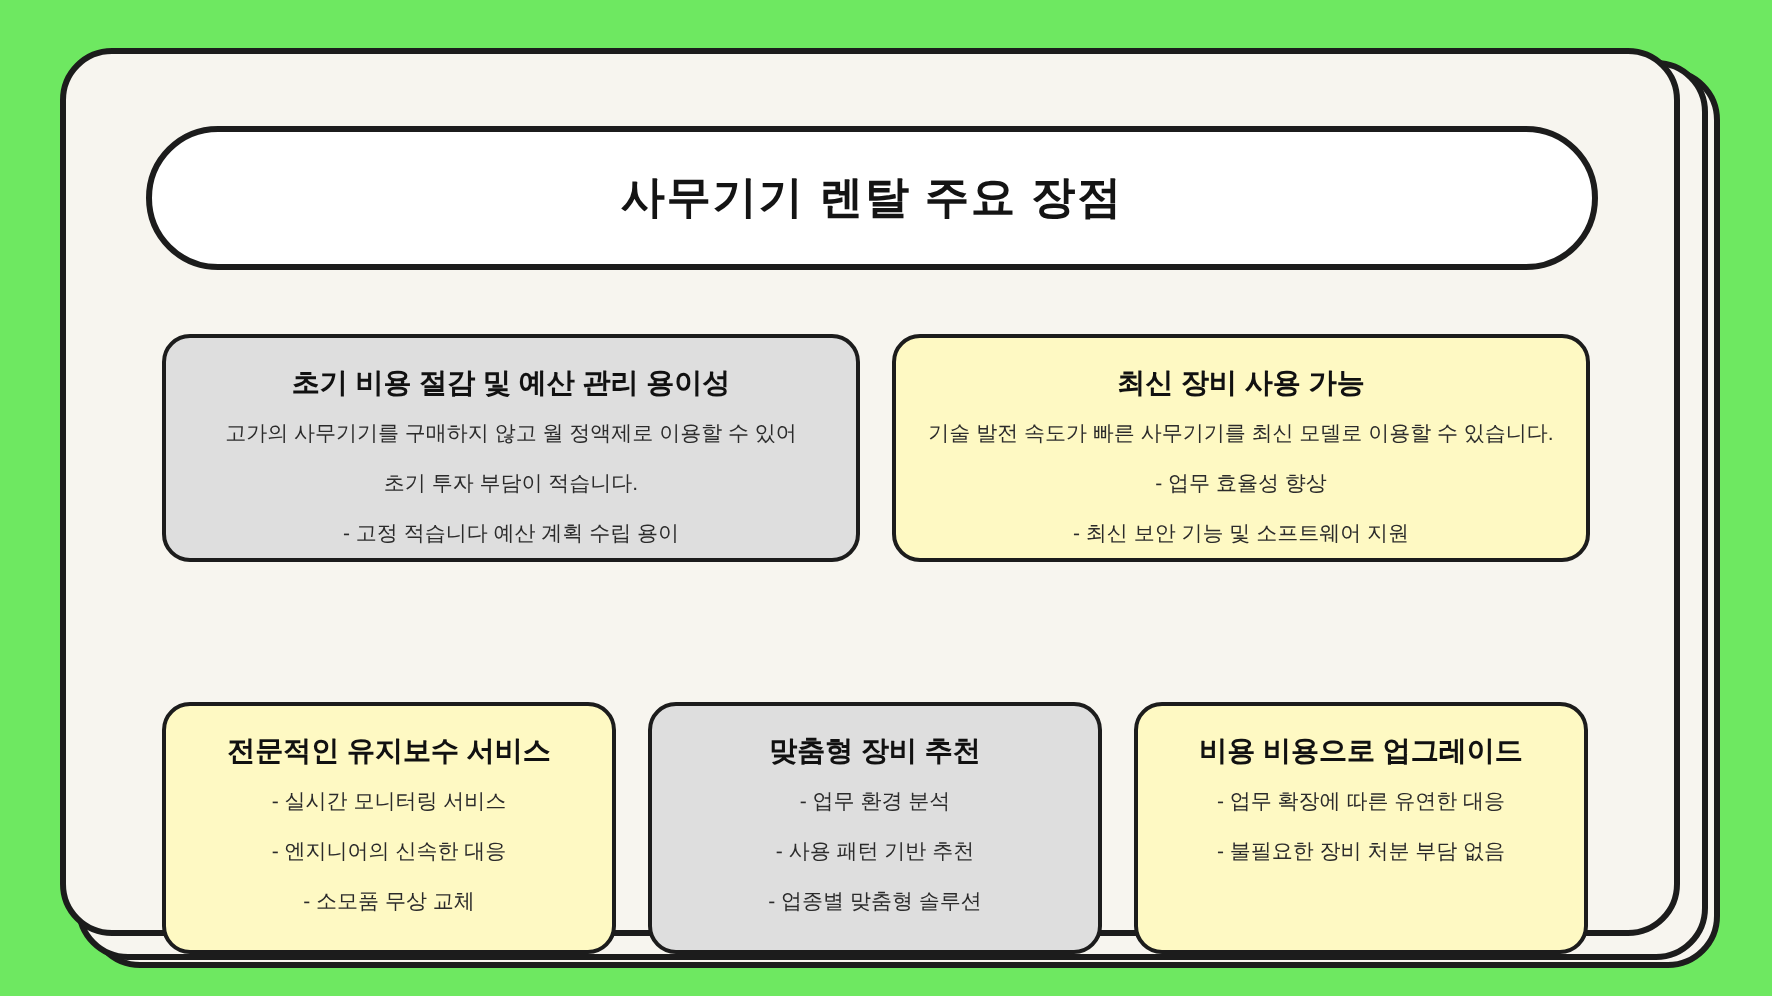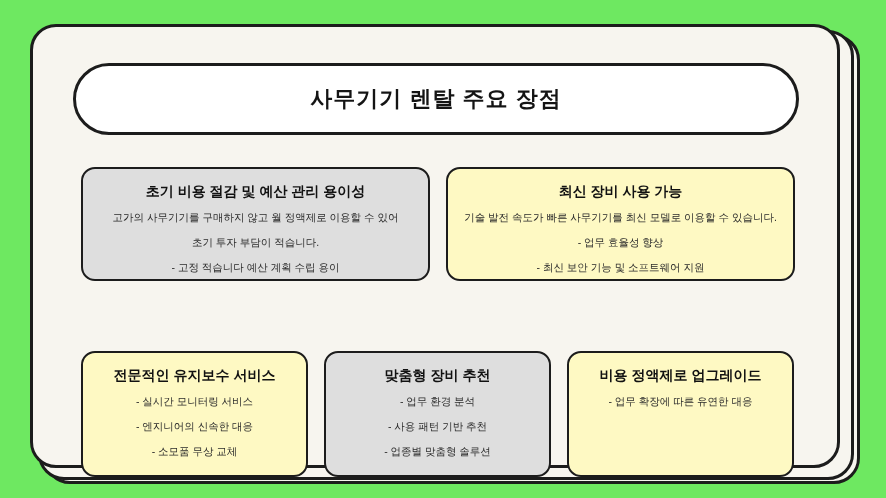--- a/index.html
+++ b/index.html
@@ -177,22 +177,23 @@
       <div class="card gray">
         <div class="card-title">맞춤형 장비 추천</div>
         <div class="card-lines">
           <div class="card-line">- 업무 환경 분석</div>
           <div class="card-line">- 사용 패턴 기반 추천</div>
           <div class="card-line">- 업종별 맞춤형 솔루션</div>
         </div>
       </div>
 
       <div class="card white">
-        <div class="card-title">비용 정액제로 업그레이드</div>
+        <div class="card-title">비용 비용으로 업그레이드</div>
         <div class="card-lines">
           <div class="card-line">- 업무 확장에 따른 유연한 대응</div>
+          <div class="card-line">- 불필요한 장비 처분 부담 없음</div>
         </div>
       </div>
 
     </div>
 
   </div>
 </div>
 
 </body></html>

